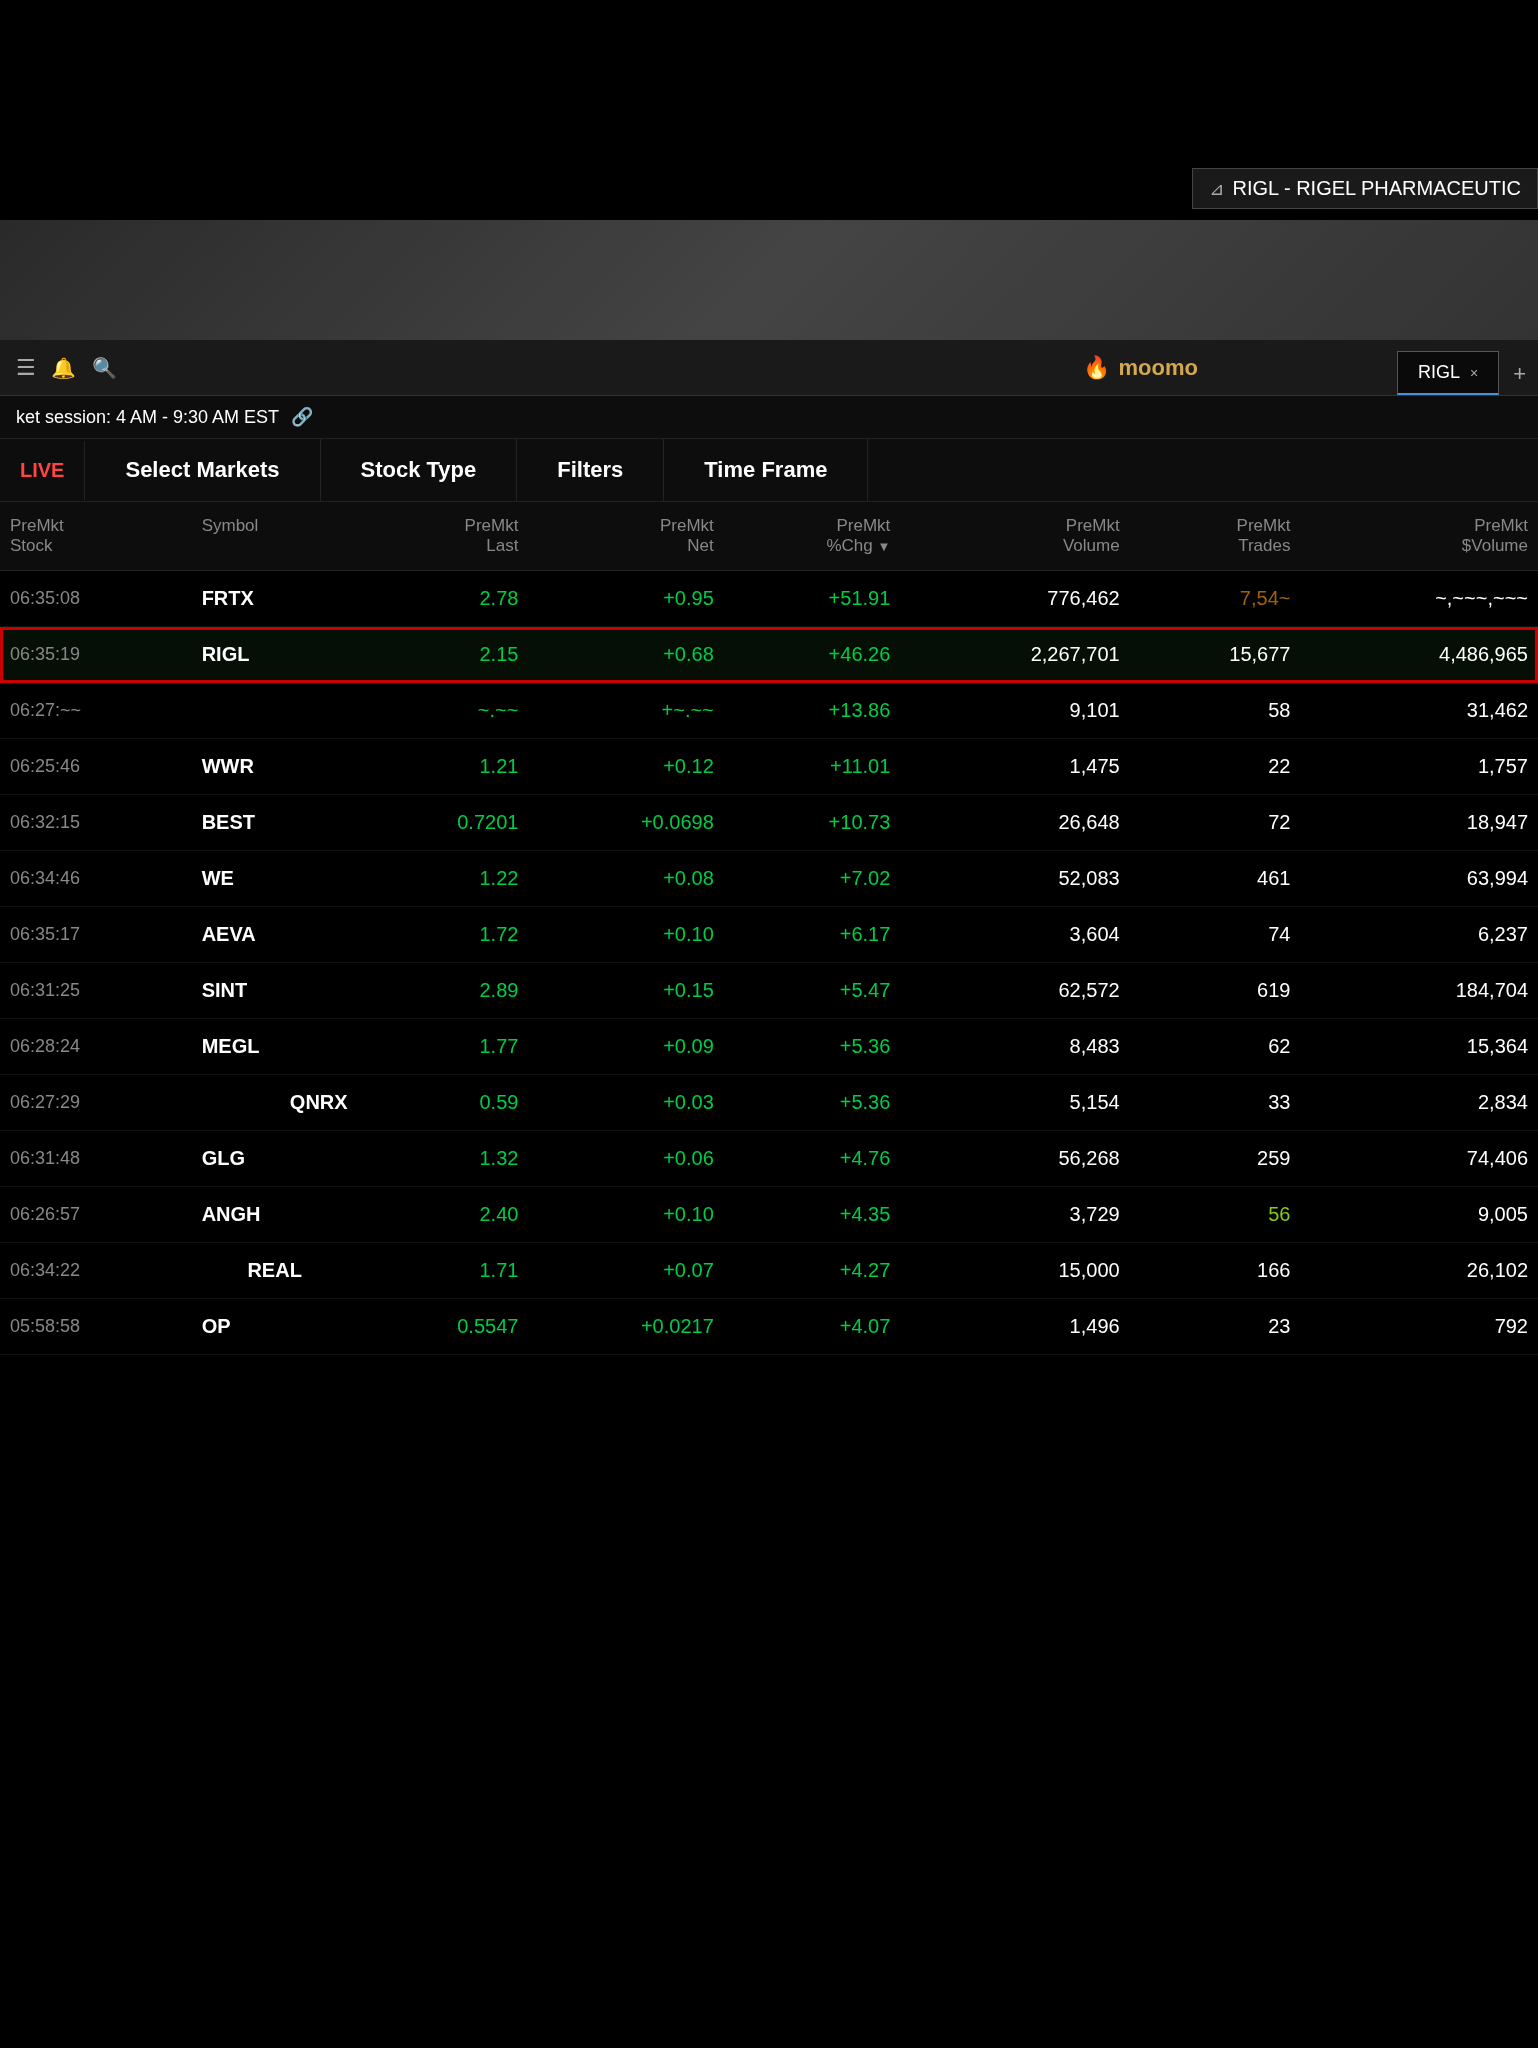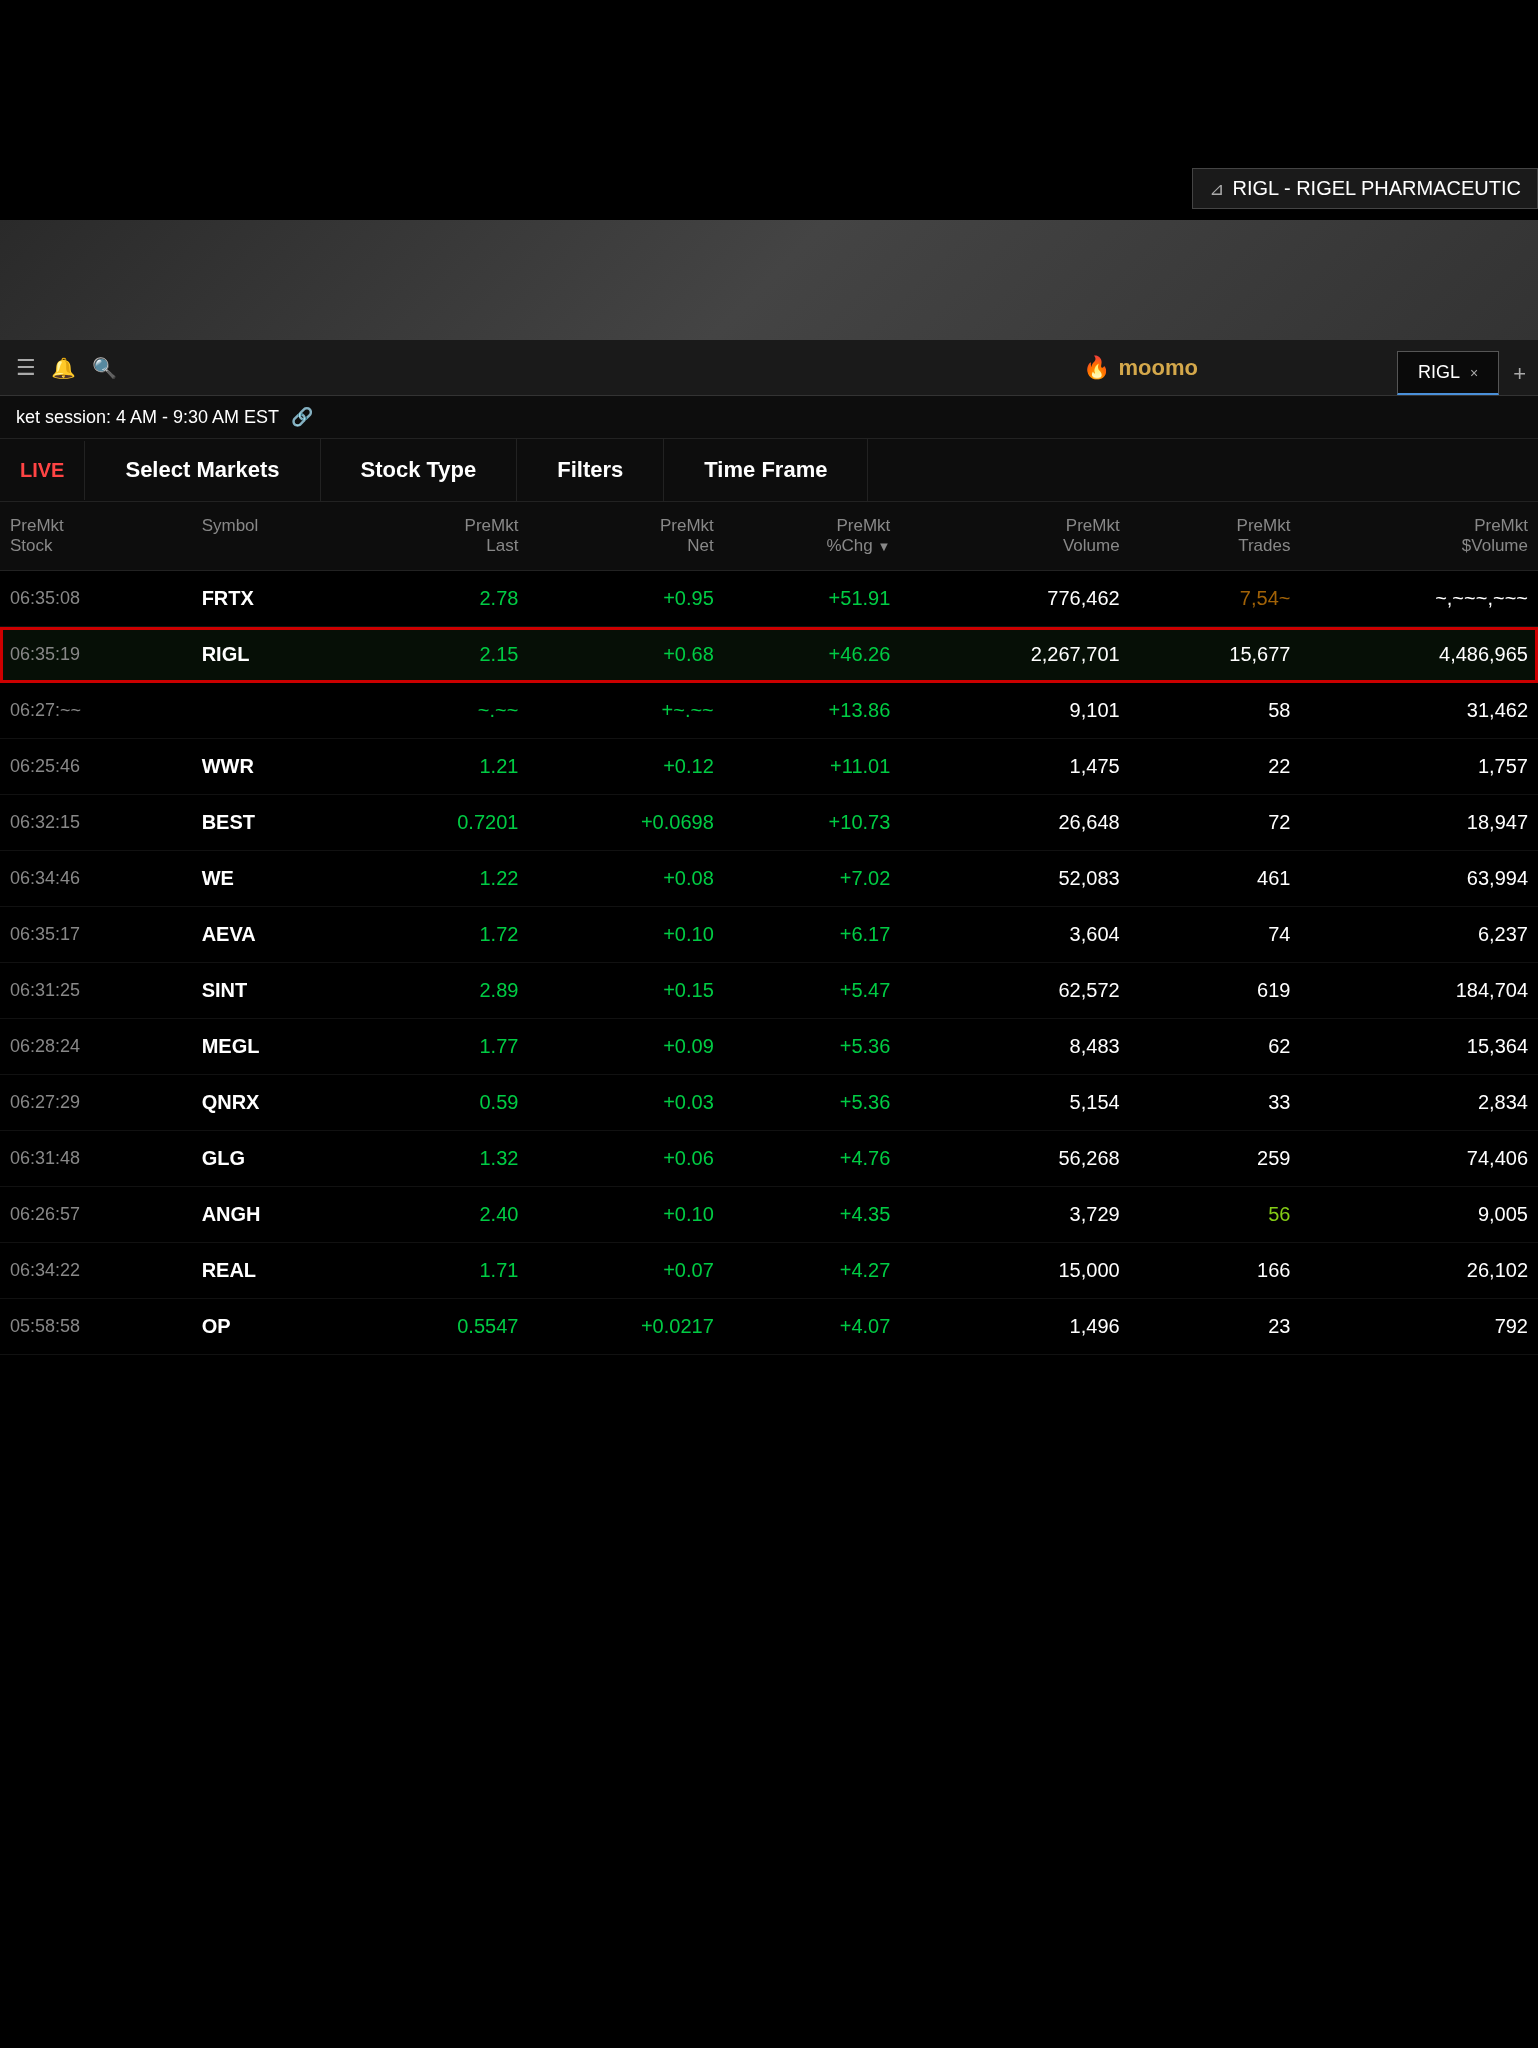--- a/index.html
+++ b/index.html
@@ -408,21 +408,21 @@
         <td style="text-align: left; color: rgb(255, 255, 255); font-weight: bold; font-size: 20px;">MEGL</td>
         <td class="green">1.77</td>
         <td class="green">+0.09</td>
         <td class="green">+5.36</td>
         <td style="color: rgb(255, 255, 255);">8,483</td>
         <td style="color: rgb(255, 255, 255);">62</td>
         <td style="color: rgb(255, 255, 255);">15,364</td>
       </tr>
       <tr>
         <td style="color: rgb(136, 136, 136); font-size: 18px;">06:27:29</td>
-        <td style="text-align: left; color: rgb(255, 255, 255); font-weight: bold; font-size: 20px;">QNRX</td>
+        <td style="text-align: right; color: rgb(255, 255, 255); font-weight: bold; font-size: 20px;">QNRX</td>
         <td class="green">0.59</td>
         <td class="green">+0.03</td>
         <td class="green">+5.36</td>
         <td style="color: rgb(255, 255, 255);">5,154</td>
         <td style="color: rgb(255, 255, 255);">33</td>
         <td style="color: rgb(255, 255, 255);">2,834</td>
       </tr>
       <tr>
         <td style="color: rgb(136, 136, 136); font-size: 18px;">06:31:48</td>
         <td style="text-align: left; color: rgb(255, 255, 255); font-weight: bold; font-size: 20px;">GLG</td>
@@ -438,21 +438,21 @@
         <td style="text-align: left; color: rgb(255, 255, 255); font-weight: bold; font-size: 20px;">ANGH</td>
         <td class="green">2.40</td>
         <td class="green">+0.10</td>
         <td class="green">+4.35</td>
         <td style="color: rgb(255, 255, 255);">3,729</td>
         <td style="color: #84cc16;">56</td>
         <td style="color: rgb(255, 255, 255);">9,005</td>
       </tr>
       <tr>
         <td style="color: rgb(136, 136, 136); font-size: 18px;">06:34:22</td>
-        <td style="text-align: left; color: rgb(255, 255, 255); font-weight: bold; font-size: 20px;">REAL</td>
+        <td style="text-align: center; color: rgb(255, 255, 255); font-weight: bold; font-size: 20px;">REAL</td>
         <td class="green">1.71</td>
         <td class="green">+0.07</td>
         <td class="green">+4.27</td>
         <td style="color: rgb(255, 255, 255);">15,000</td>
         <td style="color: rgb(255, 255, 255);">166</td>
         <td style="color: rgb(255, 255, 255); margin-top: 15px;">26,102</td>
       </tr>
       <tr>
         <td style="color: rgb(136, 136, 136); font-size: 18px;">05:58:58</td>
         <td style="text-align: left; color: rgb(255, 255, 255); font-weight: bold; font-size: 20px;">OP</td>

